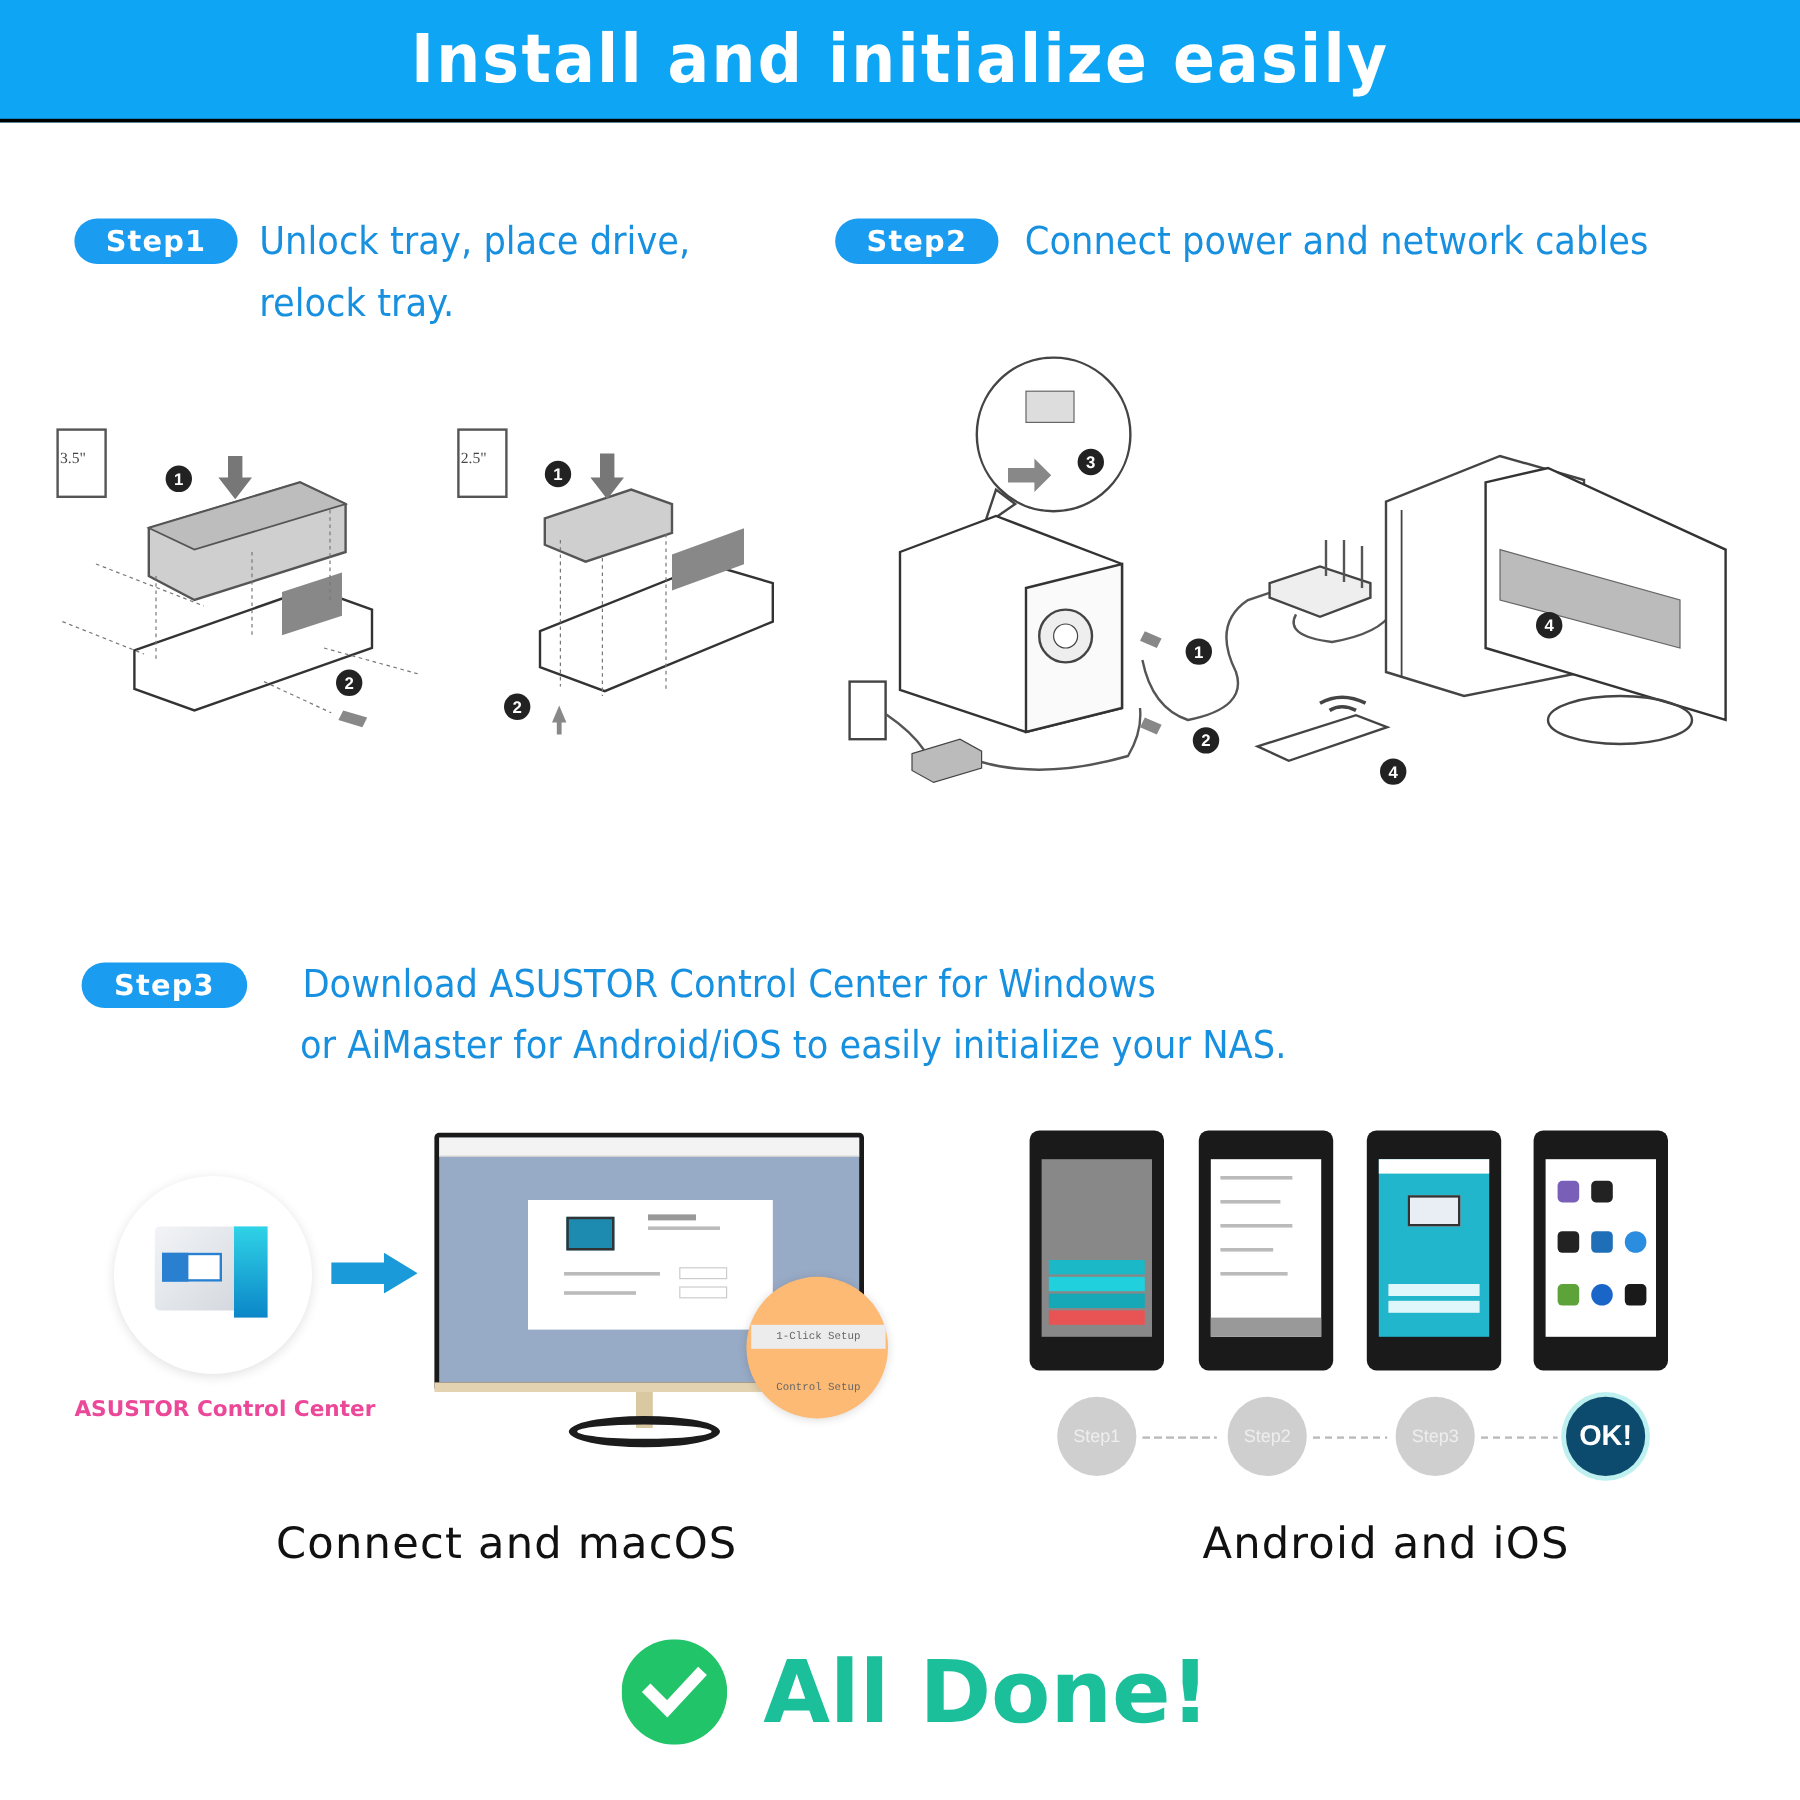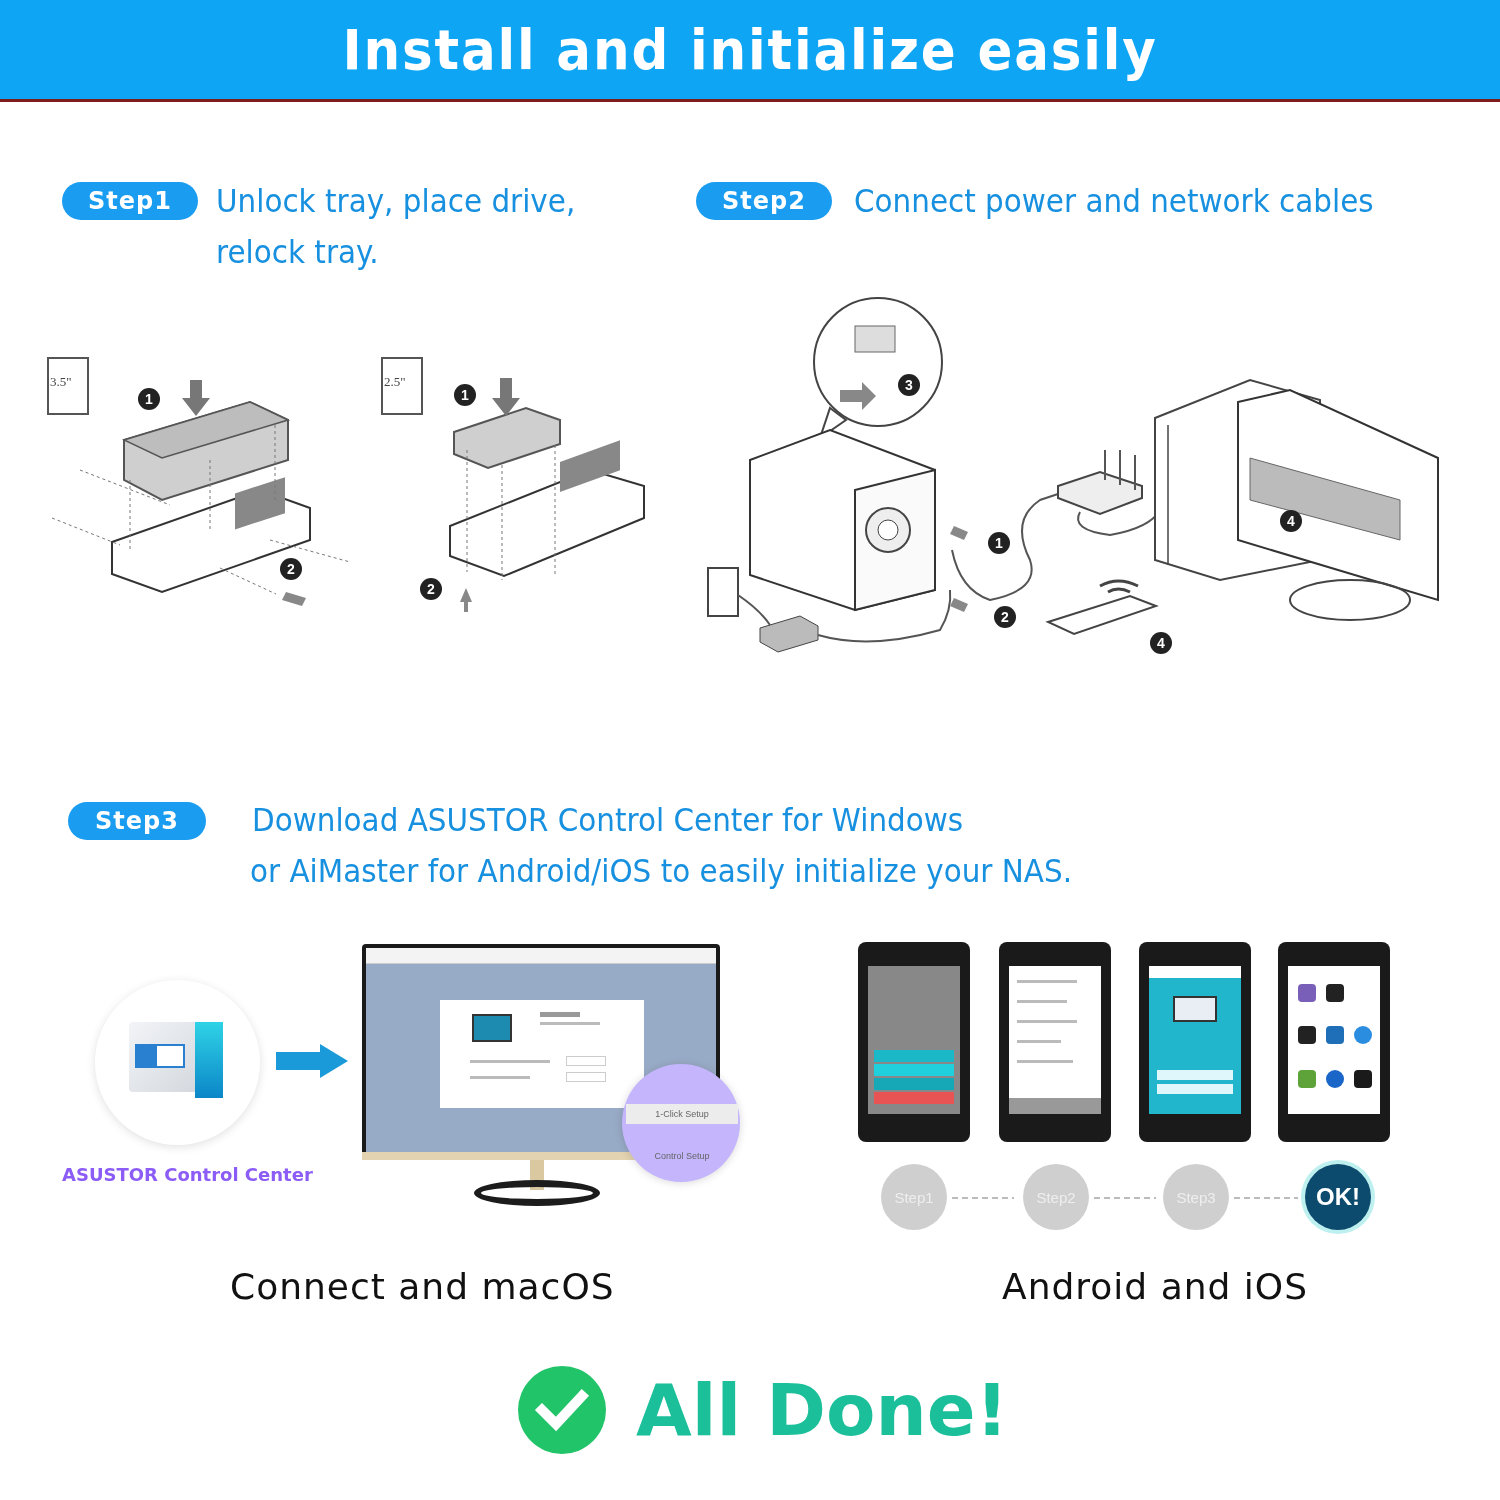--- a/index.html
+++ b/index.html
@@ -1,18 +1,18 @@
 <!DOCTYPE html>
 <html><head>
 <meta charset="utf-8">
 <style>
   * { box-sizing: border-box; margin: 0; padding: 0; }
   body { width: 1500px; height: 1500px; background: #ffffff; position: relative; overflow: hidden; font-family: "Liberation Sans", sans-serif; }
   .abs { position: absolute; }
-  .banner { left: 0; top: 0; width: 1500px; height: 102px; background: #0ea5f5; border-bottom: 3px solid #7f1d1d; display: flex; align-items: center; justify-content: center; }
+  .banner { left: 0; top: 0; width: 1500px; height: 102px; background: #0ea5f5; border-bottom: 3px solid #000000; display: flex; align-items: center; justify-content: center; }
   .banner h1 { color: #fff; font-size: 56px; font-weight: bold; letter-spacing: 2px; font-family: "DejaVu Sans", sans-serif; transform: scaleX(0.92); }
   .pill { background: #1a9cf0; color: #fff; border-radius: 20px; font-weight: bold; font-size: 24px; display: flex; align-items: center; justify-content: center; font-family: "DejaVu Sans", sans-serif; letter-spacing: 1px; }
   .step-text { color: #1790e0; font-size: 32px; font-family: "DejaVu Sans", sans-serif; line-height: 51px; transform-origin: left top; transform: scaleX(0.92); white-space: nowrap; }
   .caption { color: #111; font-size: 36px; font-family: "DejaVu Sans", sans-serif; letter-spacing: 1px; white-space: nowrap; }
   .num { width: 22px; height: 22px; border-radius: 50%; background: #222; color: #fff; font-size: 14px; font-weight: bold; display: flex; align-items: center; justify-content: center; }
   .flow-circle { width: 66px; height: 66px; border-radius: 50%; background: #cfcfcf; color: #eee; font-size: 15px; display: flex; align-items: center; justify-content: center; }
   .flow-ok { background: #0c4a6e; color: #fff; font-size: 24px; font-weight: bold; box-shadow: 0 0 0 4px #bff0f0; }
   .flow-arrow { height: 2px; background: repeating-linear-gradient(90deg, #bbb 0 6px, transparent 6px 10px); }
   .tablet { width: 112px; height: 200px; background: #1a1a1a; border-radius: 8px; }
   .tablet .screen { position: absolute; left: 10px; top: 24px; width: 92px; height: 148px; }
@@ -121,21 +121,21 @@
 <div class="abs pill" style="left:68px;top:802px;width:138px;height:38px;">Step3</div>
 <div class="abs step-text" style="left:252px;top:795px;">Download ASUSTOR Control Center for Windows</div>
 <div class="abs step-text" style="left:250px;top:846px;">or AiMaster for Android/iOS to easily initialize your NAS.</div>
 
 <div class="abs" style="left:95px;top:980px;width:165px;height:165px;border-radius:50%;background:#fff;box-shadow:0 2px 10px rgba(0,0,0,0.12);">
   <div class="abs" style="left:34px;top:42px;width:70px;height:70px;background:linear-gradient(135deg,#f2f4f7,#d4d8de);border-radius:4px;"></div>
   <div class="abs" style="left:100px;top:42px;width:28px;height:76px;background:linear-gradient(180deg,#2fd3e6,#0b86c8);"></div>
   <div class="abs" style="left:40px;top:64px;width:50px;height:24px;background:#fff;border:2px solid #2a80d0;"></div>
   <div class="abs" style="left:40px;top:64px;width:22px;height:24px;background:#2a80d0;"></div>
 </div>
-<div class="abs" style="left:62px;top:1164px;font-size:18px;font-weight:bold;color:#8b5cf6;font-family:'DejaVu Sans',sans-serif;white-space:nowrap;text-align:right;">ASUSTOR Control Center</div>
+<div class="abs" style="left:62px;top:1164px;font-size:18px;font-weight:bold;color:#ec4899;font-family:'DejaVu Sans',sans-serif;white-space:nowrap;text-align:right;">ASUSTOR Control Center</div>
 
 <div class="abs" style="left:276px;top:1044px;">
   <svg width="72" height="34" viewBox="0 0 72 34">
       <polygon points="0,8 44,8 44,0 72,17 44,34 44,26 0,26" fill="#1a9ad8"></polygon>
     </svg>
 </div>
 
 <div class="abs" style="left:362px;top:944px;width:358px;height:216px;background:#1a1a1a;border-radius:4px;">
   <div class="abs" style="left:4px;top:4px;width:350px;height:204px;background:#98abc6;">
     <div class="abs" style="left:0;top:0;width:350px;height:16px;background:#f3f3f3;border-bottom:1px solid #ccc;"></div>
@@ -147,21 +147,21 @@
       <div class="abs" style="left:30px;top:76px;width:60px;height:3px;background:#bbb;"></div>
       <div class="abs" style="left:126px;top:56px;width:40px;height:10px;border:1px solid #ccc;"></div>
       <div class="abs" style="left:126px;top:72px;width:40px;height:10px;border:1px solid #ccc;"></div>
     </div>
   </div>
   <div class="abs" style="left:0;top:208px;width:358px;height:8px;background:#e3d3b0;"></div>
 </div>
 <div class="abs" style="left:530px;top:1160px;width:14px;height:30px;background:#d9c8a0;"></div>
 <div class="abs" style="left:474px;top:1180px;width:126px;height:26px;border:7px solid #1c1c1c;border-radius:50%;"></div>
 
-<div class="abs" style="left:622px;top:1064px;width:118px;height:118px;border-radius:50%;background:#c4b5fd;box-shadow:0 1px 8px rgba(0,0,0,0.15);">
+<div class="abs" style="left:622px;top:1064px;width:118px;height:118px;border-radius:50%;background:#fdba74;box-shadow:0 1px 8px rgba(0,0,0,0.15);font-family:Liberation Mono, monospace;">
   <div class="abs" style="left:4px;top:40px;width:112px;height:20px;background:#ececec;font-size:9px;color:#666;display:flex;align-items:center;justify-content:center;">1-Click Setup</div>
   <div class="abs" style="left:4px;top:84px;width:112px;height:16px;font-size:9px;color:#666;display:flex;align-items:center;justify-content:center;">Control Setup</div>
 </div>
 
 <div class="abs caption" style="left:230px;top:1266px;">Connect and macOS</div>
 
 <div class="abs tablet" style="left:858px;top:942px;">
   <div class="screen" style="background:#888;">
     <div class="abs" style="left:6px;top:84px;width:80px;height:12px;background:#1bb8c8;"></div>
     <div class="abs" style="left:6px;top:98px;width:80px;height:12px;background:#20d0dc;"></div>

